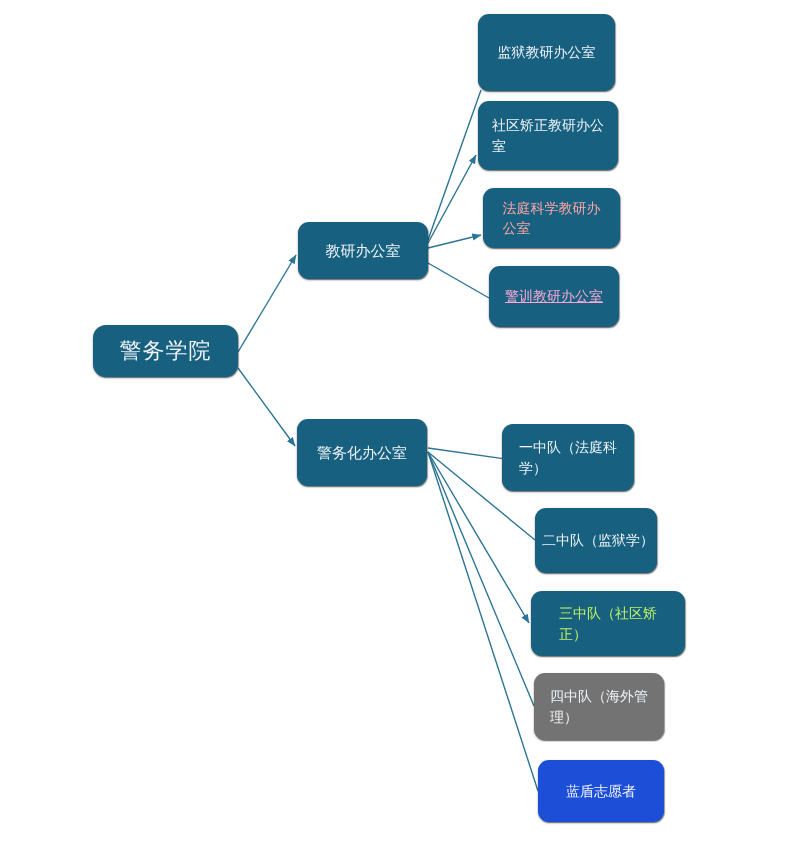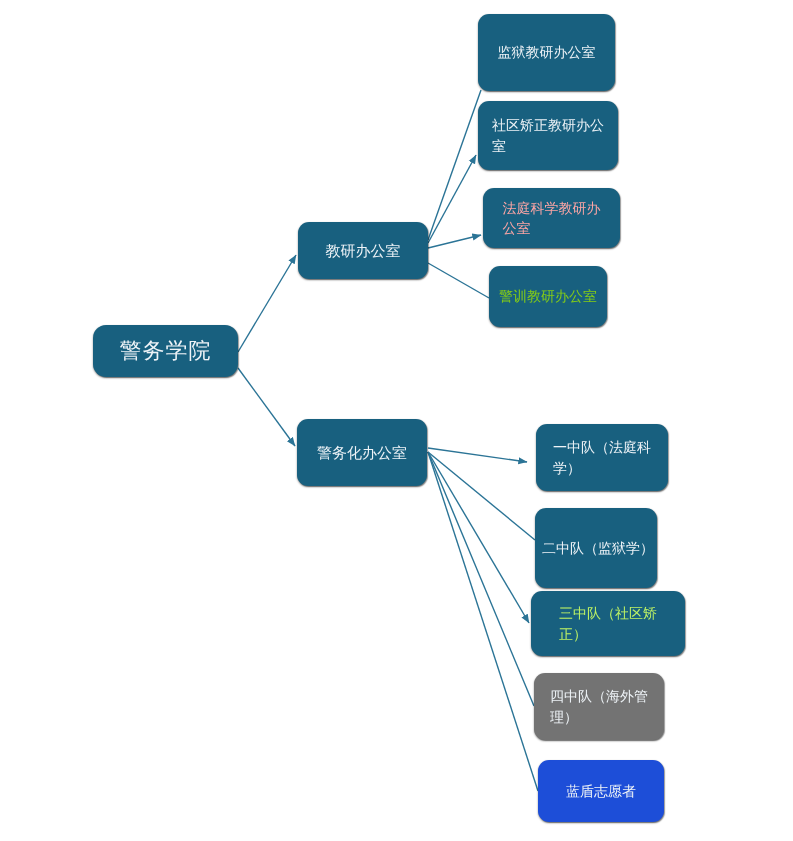--- a/index.html
+++ b/index.html
@@ -100,28 +100,28 @@
         <span class="node-label">监狱教研办公室</span>
       </div>
       <div class="node leaf" style="left: 478px; top: 101px; width: 140px; height: 69px; background: rgb(24, 96, 127); color: rgb(238, 243, 247);">
         <span class="node-label">社区矫正教研办公
 室</span>
       </div>
       <div class="node leaf" style="left: 483px; top: 188px; width: 137px; height: 60px; background: rgb(24, 96, 127); color: #fca5a5;">
         <span class="node-label">法庭科学教研办
 公室</span>
       </div>
-      <div class="node leaf" style="left: 489px; top: 266px; width: 118px; height: 61px; background: rgb(24, 96, 127); color: #84cc16;">
+      <div class="node leaf" style="left: 489px; top: 266px; width: 130px; height: 61px; background: rgb(24, 96, 127); color: #f9a8d4; text-decoration: underline;">
         <span class="node-label">警训教研办公室</span>
       </div>
-      <div class="node leaf" style="left: 536px; top: 424px; width: 132px; height: 67px; background: rgb(24, 96, 127); color: rgb(238, 243, 247);">
+      <div class="node leaf" style="left: 502px; top: 424px; width: 132px; height: 67px; background: rgb(24, 96, 127); color: rgb(238, 243, 247);">
         <span class="node-label">一中队（法庭科
 学）</span>
       </div>
-      <div class="node leaf overflow-label" style="left: 535px; top: 508px; width: 122px; height: 80px; background: rgb(24, 96, 127); color: rgb(238, 243, 247);">
+      <div class="node leaf overflow-label" style="left: 535px; top: 508px; width: 122px; height: 65px; background: rgb(24, 96, 127); color: rgb(238, 243, 247);">
         <span class="node-label">二中队（监狱学）</span>
       </div>
       <div class="node leaf" style="left: 531px; top: 591px; width: 154px; height: 65px; background: rgb(24, 96, 127); color: #bef264;">
         <span class="node-label">三中队（社区矫
 正）</span>
       </div>
       <div class="node leaf" style="left: 534px; top: 673px; width: 130px; height: 67px; background: #737373; color: rgb(238, 243, 247);">
         <span class="node-label">四中队（海外管
 理）</span>
       </div>

